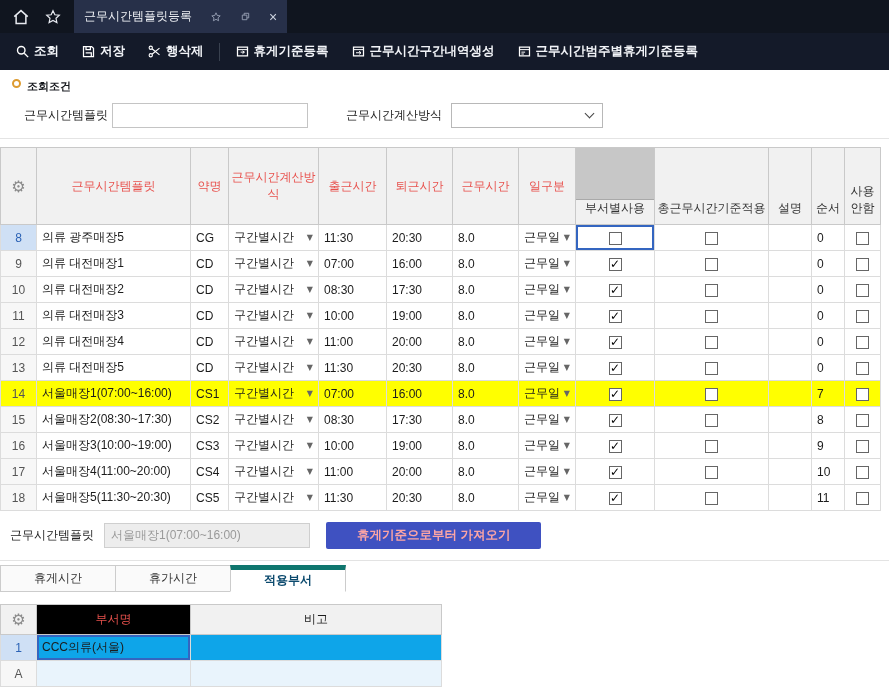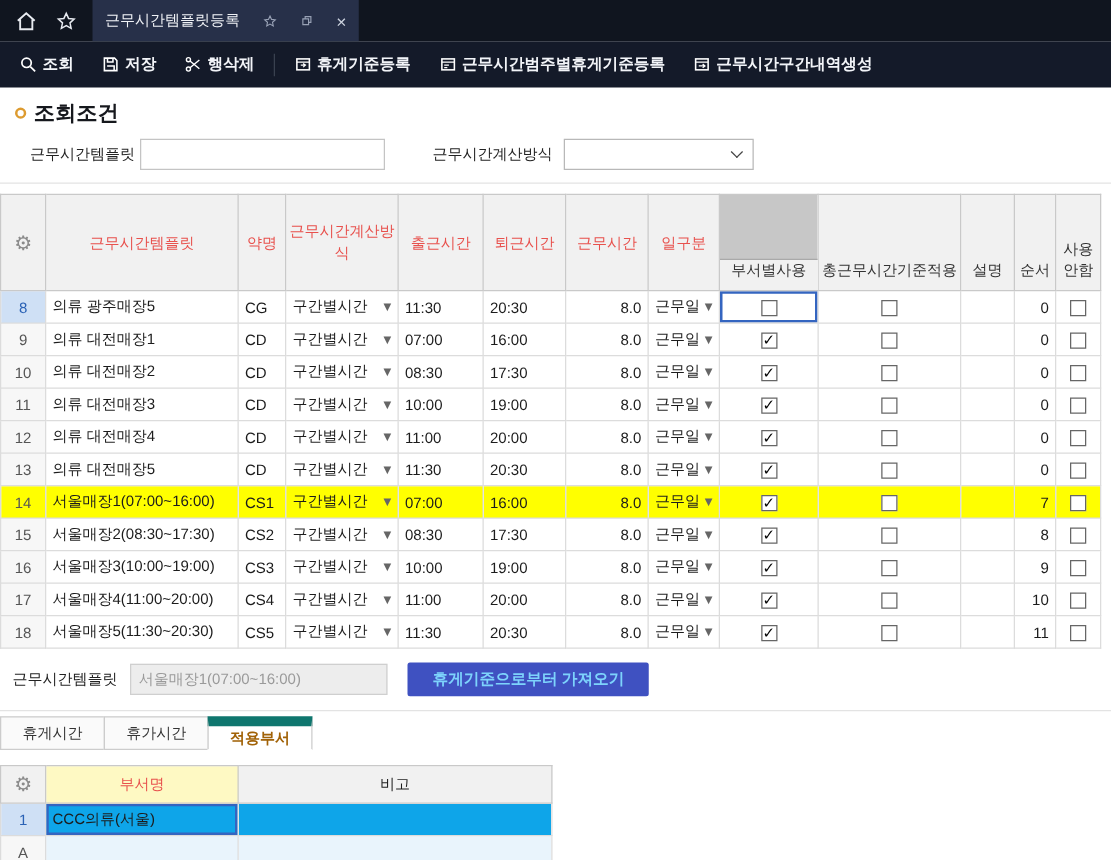--- a/index.html
+++ b/index.html
@@ -22,21 +22,21 @@
 
   
   .toolbar { height:37px; background:#141a29; display:flex; align-items:center; padding:0 4px; }
   .tbtn { display:flex; align-items:center; gap:4px; color:#f2f4f8; font-weight:700;
           font-size:12.5px; padding:0 11px; height:100%; cursor:default; }
   .tbtn svg { display:block; }
   .tsep { width:1px; height:18px; background:#39414f; margin:0 4px; }
 
   
   .search-section { padding:9px 0 10px 12px; }
-  .section-header { display:flex; align-items:center; gap:6px; font-weight:700; font-size:17px; color:#16181d; }
+  .section-header { display:flex; align-items:flex-start; gap:6px; font-weight:700; font-size:11px; color:#16181d; }
   .bullet { width:9px; height:9px; border:2px solid #dd9b30; border-radius:50%; display:inline-block; }
   .form-row { display:flex; align-items:center; margin-top:9px; padding-left:12px; }
   .form-row label { color:#222; }
   .lbl1 { width:88px; }
   .txtinput { width:196px; height:25px; border:1px solid #c4c4c4; padding:0 6px; font-size:12px;
               font-family:inherit; color:#222; }
   .lbl2 { margin-left:38px; width:105px; }
   .selectbox { width:152px; height:25px; border:1px solid #b8b8b8; display:flex; align-items:center;
                justify-content:flex-end; padding:0 9px; background:#fff; }
   .caret { width:7px; height:7px; border-right:1.6px solid #444; border-bottom:1.6px solid #444;
@@ -54,55 +54,55 @@
   #main-grid th.hblk { color:#333; vertical-align:bottom; padding-bottom:7px; }
   th.th-dept { position:relative; }
   .selblock { position:absolute; top:0; left:0; right:0; height:52px; background:#c7c7c7;
               border-bottom:1px solid #a9a9a9; }
   .hlabel { position:relative;text-align:center; }
   .gear { color:#8b8b8b; font-size:16px; font-family:"DejaVu Sans", sans-serif; }
 
   #main-grid td { border:1px solid #dcdcdc; height:26px; padding:0 5px; background:#fff;
                   overflow:hidden; white-space:nowrap; }
   td.rownum { background:#f7f7f7 !important; text-align:center; color:#555; }
-  .c-left { text-align:left; } .c-right { text-align:right; } .c-center { text-align:center; }
+  .c-left { text-align:left; } .c-right { text-align:left; } .c-center { text-align:center; }
   .dd { display:flex; justify-content:space-between; align-items:center; width:100%; }
   .arr { font-size:8px; color:#666; font-family:"DejaVu Sans", sans-serif; }
 
   .cb { display:inline-flex; align-items:center; justify-content:center; width:13px; height:13px;
         border:1.5px solid #666; background:#fff; vertical-align:middle; }
   .cb.checked::after { content:"✓"; font-size:12px; font-weight:bold; color:#000; line-height:1;
                        margin-top:-1px; font-family:"DejaVu Sans", sans-serif; }
 
   #main-grid tr.current td.rownum { background:#cfe0f5 !important; color:#2b62b5; }
   #main-grid tr.current td.col-dept { box-shadow: inset 0 0 0 2px #3465c0; }
   #main-grid tr.highlight td { background:#ffff00 !important; }
 
   
   .bottom-form { display:flex; align-items:center; padding:11px 0 11px 10px; gap:8px; }
   .bottom-form label { width:86px; color:#222; }
   .ro-input { width:206px; height:25px; background:#ededed; border:1px solid #cfcfcf; color:#9a9a9a;
               padding:0 6px; font-size:12px; font-family:inherit; }
-  .btn-primary { margin-left:8px; height:27px; padding:0 20px; background:#3f51c1; color:#7dd3fc;
+  .btn-primary { margin-left:8px; height:27px; padding:0 31px; background:#3f51c1; color:#fca5a5;
                  border:none; border-radius:2px; font-weight:700; font-size:12.5px;
                  font-family:inherit; cursor:pointer; }
 
   
   .tabs { display:flex; border-top:1px solid #e3e3e3; padding-top:4px; }
-  .tab { height:27px; display:flex; align-items:center; padding:0 17px; border:1px solid #cccccc;
+  .tab { height:27px; display:flex; align-items:center; padding:0 33px; border:1px solid #cccccc;
          margin-right:-1px; background:#fafafa; color:#333; cursor:default; }
-  .tab.active { background:#fff; color:#a16207; font-weight:700; border-top:8px solid #0f766e;
+  .tab.active { background:#fff; color:#0c4a6e; font-weight:700; border-top:5px solid #0f766e;
                 border-bottom-color:#fff; }
 
   
   .subgrid-wrap { margin-top:12px; }
   #sub-grid { width:441px; }
   #sub-grid th { background:#f1f1f1; border:1px solid #c9c9c9; height:30px; font-weight:400;
                  text-align:center; }
-  #sub-grid th.th-deptname { color:#e8514d; background:#fef9c3; }
+  #sub-grid th.th-deptname { color:#e8514d; background:#000000; }
   #sub-grid td { border:1px solid #dcdcdc; height:26px; padding:0 5px; background:#0ea5e9;
                  white-space:nowrap; overflow:hidden; }
   #sub-grid tr.current td.rownum { background:#cfe0f5 !important; color:#2b62b5; }
   #sub-grid tr.current td.cell-dept { box-shadow: inset 0 0 0 2px #3465c0; }
   #sub-grid tr.new td { background:#e9f4fc; }
   #sub-grid tr.new td.rownum { background:#f7f7f7 !important; }
 </style>
 </head>
 <body>
 
@@ -171,33 +171,33 @@
           <rect x="4" y="5" width="16" height="14" stroke="#fff" stroke-width="2" fill="none"></rect>
           <path d="M4 9 H20 M9 13 L15 13 M12 11 L15 13 L12 15.5" stroke="#fff" stroke-width="1.6" fill="none"></path>
         </svg>
     </span>
     <span>휴게기준등록</span>
   </div>
   <div class="tbtn">
     <span>
       <svg width="15" height="15" viewBox="0 0 24 24">
           <rect x="4" y="5" width="16" height="14" stroke="#fff" stroke-width="2" fill="none"></rect>
-          <path d="M4 9 H20 M7 13 H13 M7 16 H11" stroke="#fff" stroke-width="1.6" fill="none"></path>
-        </svg>
-    </span>
-    <span>근무시간범주별휴게기준등록</span>
+          <path d="M4 9 H20 M8 14 H16 M13 11.5 L16 14 L13 16.5" stroke="#fff" stroke-width="1.6" fill="none"></path>
+        </svg>
+    </span>
+    <span>근무시간구간내역생성</span>
   </div>
   <div class="tbtn">
     <span>
       <svg width="15" height="15" viewBox="0 0 24 24">
           <rect x="4" y="5" width="16" height="14" stroke="#fff" stroke-width="2" fill="none"></rect>
-          <path d="M4 9 H20 M8 14 H16 M13 11.5 L16 14 L13 16.5" stroke="#fff" stroke-width="1.6" fill="none"></path>
-        </svg>
-    </span>
-    <span>근무시간구간내역생성</span>
+          <path d="M4 9 H20 M7 13 H13 M7 16 H11" stroke="#fff" stroke-width="1.6" fill="none"></path>
+        </svg>
+    </span>
+    <span>근무시간범주별휴게기준등록</span>
   </div>
 </div>
 
 <div class="search-section">
   <div class="section-header">
     <span class="bullet"></span>
     <span>조회조건</span>
   </div>
   <div class="form-row">
     <label class="lbl1">근무시간템플릿</label>

